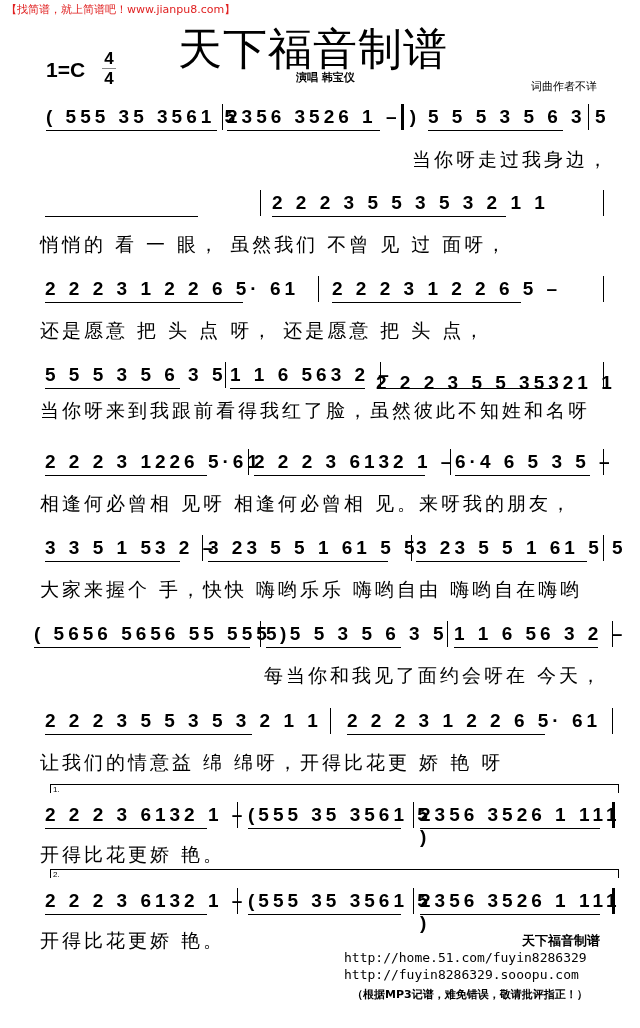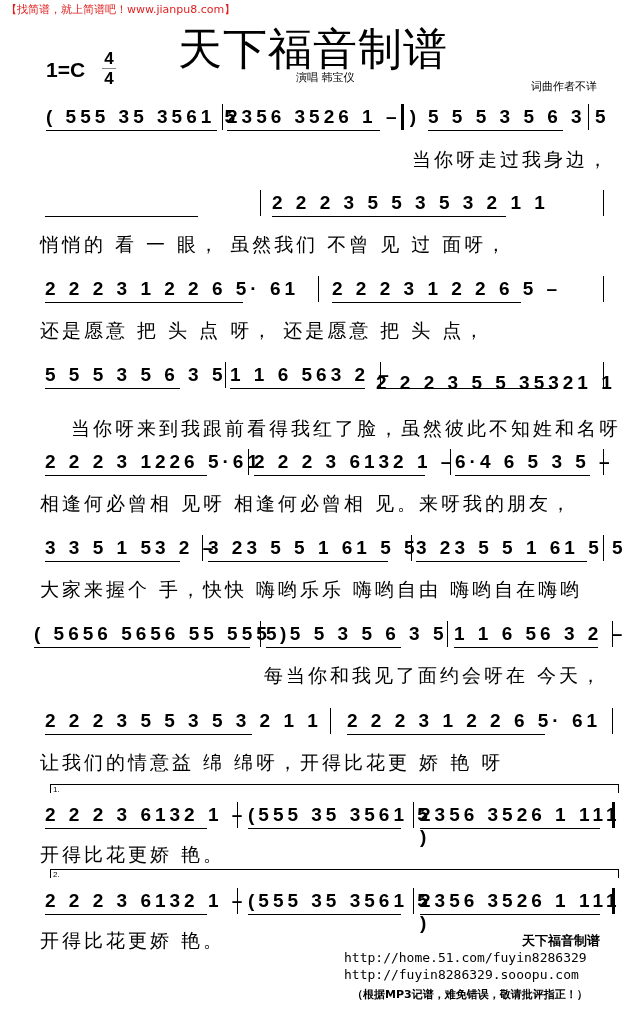--- a/index.html
+++ b/index.html
@@ -3,21 +3,21 @@
 <meta charset="utf-8">
 <style>
   html, body { margin: 0; padding: 0; background: #ffffff; }
   body { width: 640px; height: 1028px; position: relative; overflow: hidden; font-family: "Liberation Sans", "DejaVu Sans", sans-serif; color: #000; }
   .abs { position: absolute; white-space: nowrap; }
   .banner { left: 6px; top: 2px; font-size: 11px; color: #e02020; font-family: "DejaVu Sans", sans-serif; }
   .key { left: 46px; top: 58px; font-size: 21px; font-weight: bold; font-family: "Liberation Sans", sans-serif; }
   .meter { left: 102px; top: 50px; width: 14px; text-align: center; font-size: 17px; font-weight: bold; line-height: 17px; }
   .meter .line { display: block; height: 1px; background: #888; margin: 1px 0 1px 0; }
   .title { left: 178px; top: 20px; font-size: 44px; font-family: "DejaVu Sans", sans-serif; letter-spacing: 1px; }
-  .singer { left: 296px; top: 70px; font-size: 11px; font-weight: normal; font-family: "DejaVu Sans", sans-serif; }
+  .singer { left: 296px; top: 70px; font-size: 11px; font-weight: bold; font-family: "DejaVu Sans", sans-serif; }
   .composer { left: 531px; top: 79px; font-size: 11px; font-weight: normal; font-family: "DejaVu Sans", sans-serif; }
 
   .staff { position: absolute; left: 0; width: 640px; height: 30px; }
   .note { position: absolute; top: 0; font-size: 19px; font-weight: bold; font-family: "Liberation Sans", sans-serif; letter-spacing: 4px; line-height: 22px; }
   .bar { position: absolute; top: -2px; width: 1px; height: 26px; background: #000; }
   .bar.thick { width: 3px; }
   .ul1 { position: absolute; height: 1px; background: #000; }
   .lyric { position: absolute; font-size: 19px; font-family: "DejaVu Sans", sans-serif; letter-spacing: 3px; white-space: nowrap; }
   .volta { position: absolute; height: 8px; border-top: 1px solid #000; border-left: 1px solid #000; border-right: 1px solid #000; font-size: 8px; padding-left: 2px; }
   .credit-name { right: 40px; top: 932px; font-size: 13px; font-weight: bold; font-family: "DejaVu Sans", sans-serif; }
@@ -72,21 +72,21 @@
       <div class="note" style="left: 45px;">5 5 5 3 5 6 3 5</div>
       <div class="ul1" style="left: 45px; top: 24px; width: 135px;"></div>
       <div class="note" style="left: 230px;">1 1 6  563  2 –</div>
       <div class="ul1" style="left: 230px; top: 24px; width: 135px;"></div>
       <div class="note" style="left: 376px; margin-top: 8px;">2 2 2 3 5 5 35321 1</div>
       <div class="ul1" style="left: 384px; top: 24px; width: 171px;"></div>
       <div class="bar" style="left: 225px;"></div>
       <div class="bar" style="left: 380px;"></div>
       <div class="bar" style="left: 603px;"></div>
     </div>
-    <div class="lyric" style="left: 40px; top: 416px; margin-left: 31px;">当你呀来到我跟前看得我红了脸，虽然彼此不知姓和名呀</div>
+    <div class="lyric" style="left: 40px; top: 398px;">当你呀来到我跟前看得我红了脸，虽然彼此不知姓和名呀</div>
     <div class="staff" style="top: 451px;">
       <div class="note" style="left: 45px;">2 2 2 3 1226  5·61</div>
       <div class="ul1" style="left: 45px; top: 24px; width: 162px;"></div>
       <div class="note" style="left: 254px;">2 2 2 3  6132  1  –</div>
       <div class="ul1" style="left: 254px; top: 24px; width: 171px;"></div>
       <div class="note" style="left: 455px;">6·4  6 5 3 5  –</div>
       <div class="ul1" style="left: 455px; top: 24px; width: 135px;"></div>
       <div class="bar" style="left: 248px;"></div>
       <div class="bar" style="left: 450px;"></div>
       <div class="bar" style="left: 603px;"></div>

